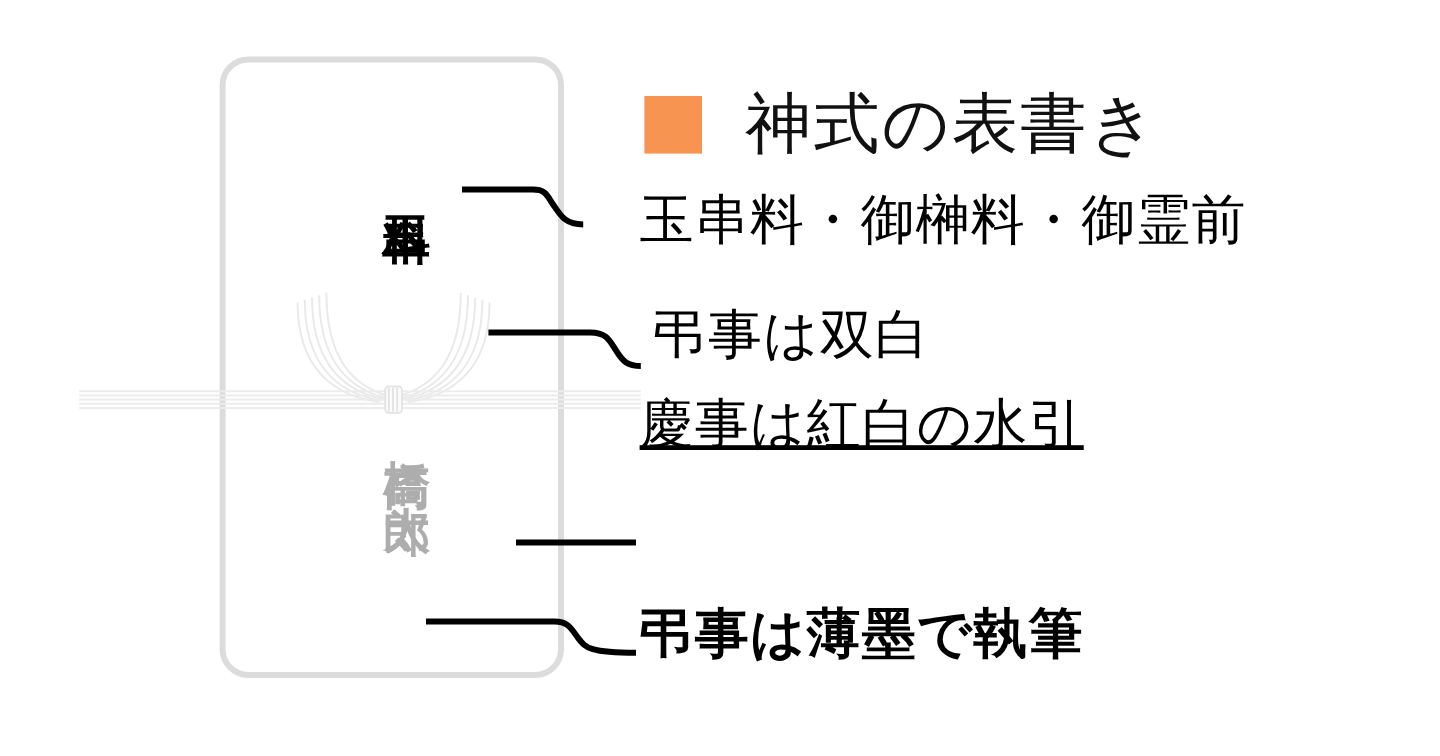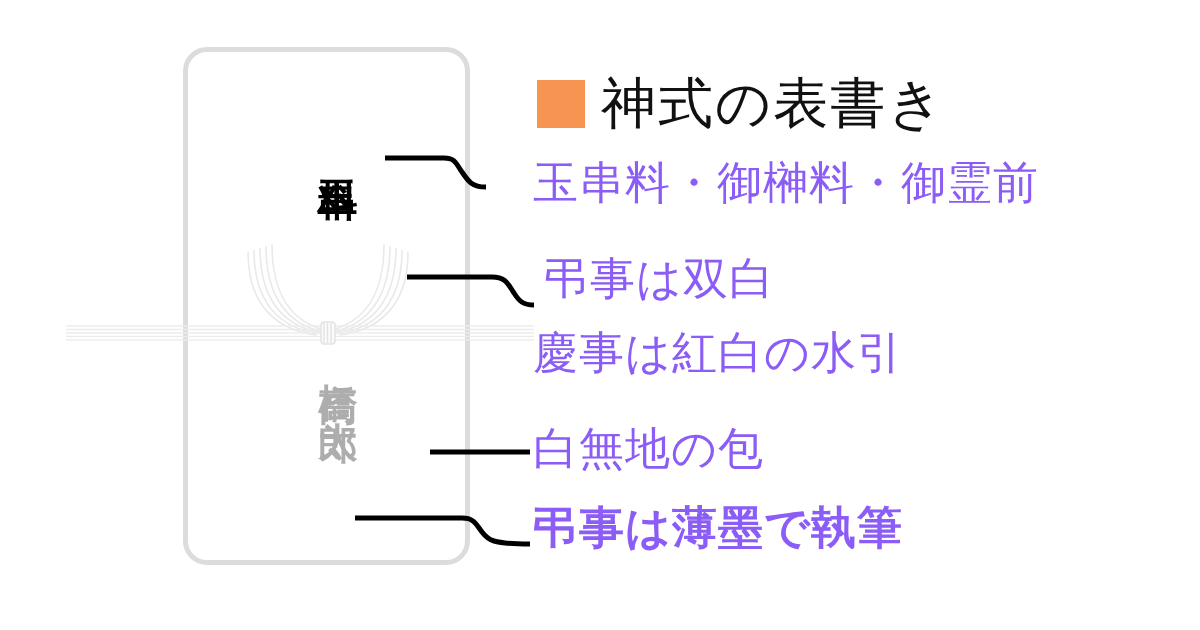--- a/index.html
+++ b/index.html
@@ -97,41 +97,41 @@
     display: flex;
     align-items: center;
   }
   #heading-bullet {
     width: 48px;
     height: 48px;
     background: #f89452;
     flex: 0 0 auto;
   }
   #heading-text {
-    margin-left: 16px;
+    margin-left: 36px;
     font-family: "DejaVu Serif", "Liberation Serif", serif;
     font-size: 55px;
     line-height: 55px;
     color: #111111;
     letter-spacing: 2px;
     white-space: nowrap;
   }
 
   .note {
     position: absolute;
     font-family: "DejaVu Serif", "Liberation Serif", serif;
     font-size: 45px;
     line-height: 46px;
-    color: #8b5cf6;
+    color: #000000;
     letter-spacing: 1px;
     white-space: nowrap;
   }
   #note-1 { left: 533px; top: 160px; }
   #note-2 { left: 533px; top: 256px; margin-left: 11px; }
-  #note-3 { left: 533px; top: 330px; }
+  #note-3 { left: 533px; top: 330px; text-decoration: underline; }
   #note-4 { left: 533px; top: 426px; }
   #note-5 { left: 533px; top: 505px; font-weight: bold; }
 </style>
 </head>
 <body>
 
 <div id="stage">
 
   <div id="envelope"></div>
 
@@ -185,16 +185,15 @@
   </svg>
 
   <div id="heading">
     <div id="heading-bullet"></div>
     <div id="heading-text">神式の表書き</div>
   </div>
 
   <div class="note" id="note-1">玉串料・御榊料・御霊前</div>
   <div class="note" id="note-2">弔事は双白</div>
   <div class="note" id="note-3">慶事は紅白の水引</div>
-  <div class="note" id="note-4">白無地の包</div>
   <div class="note" id="note-5">弔事は薄墨で執筆</div>
 
 </div>
 
 </body></html>

